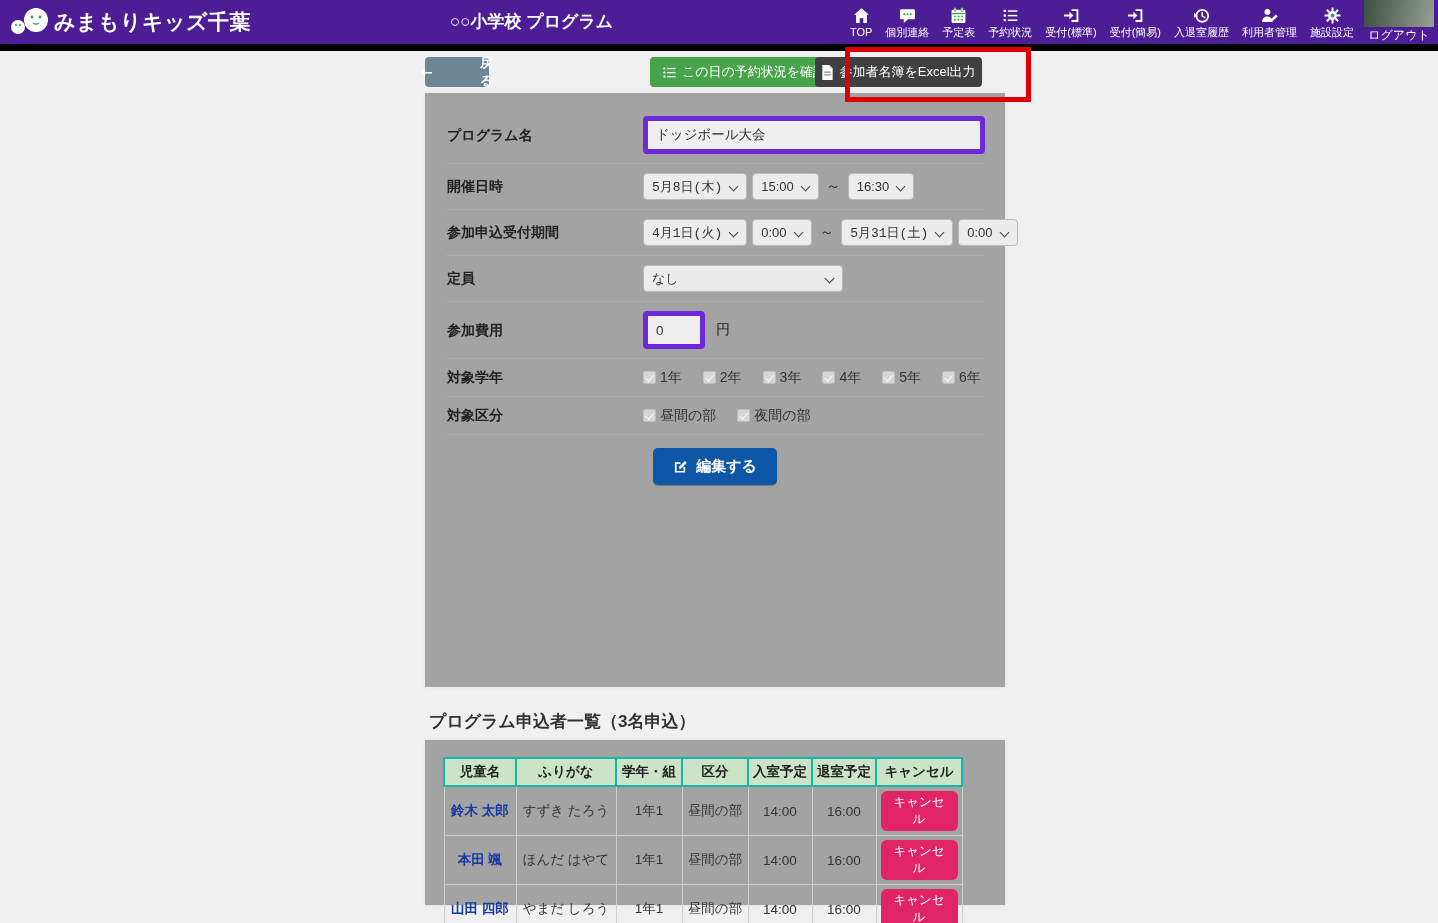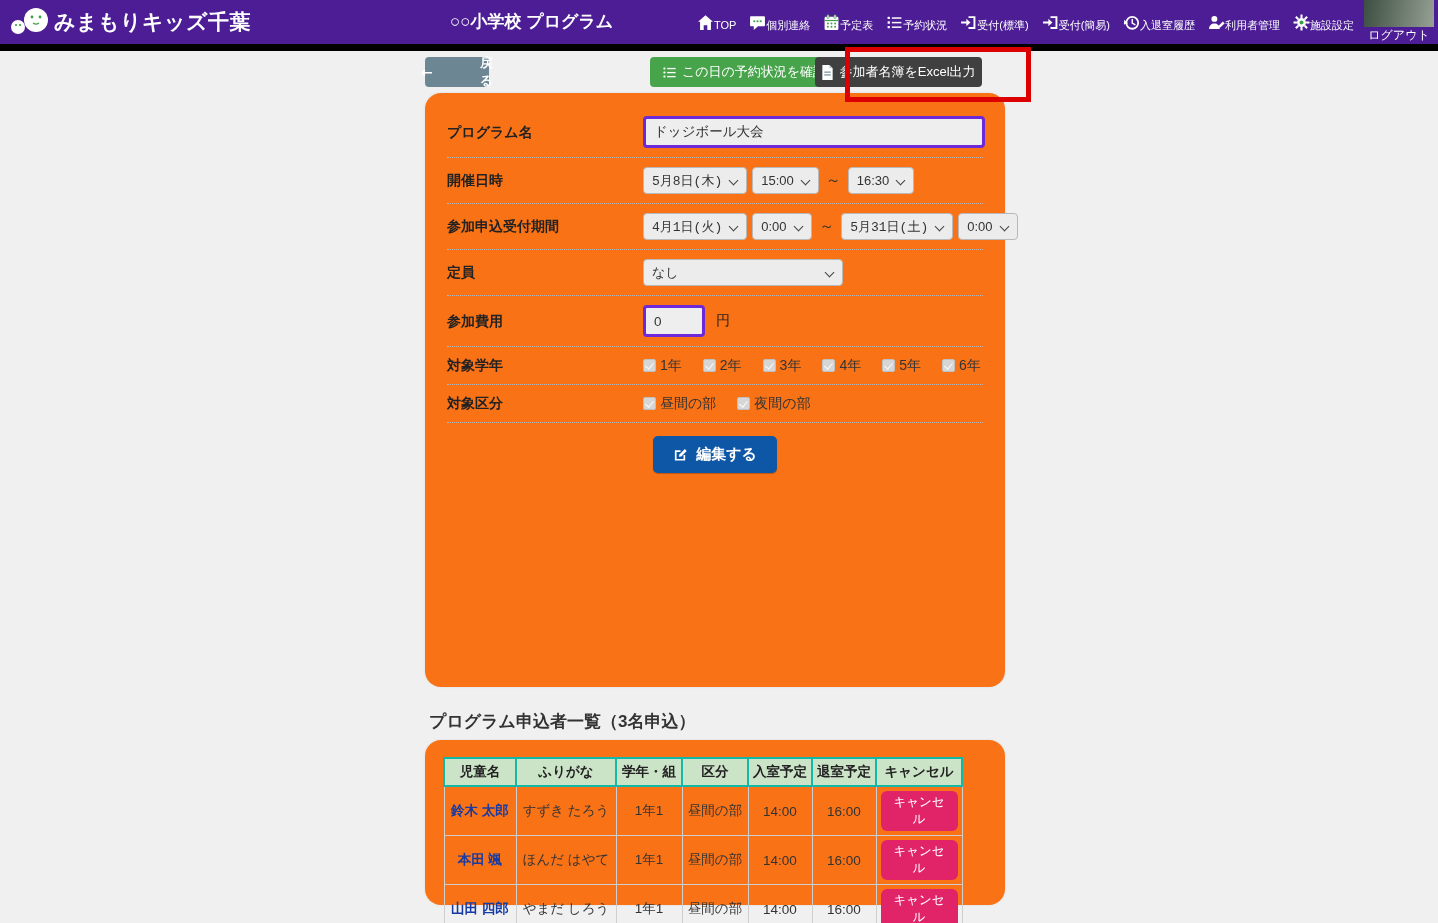--- a/index.html
+++ b/index.html
@@ -11,46 +11,46 @@
   
   .app-header{
     position:absolute;left:0;top:0;width:1438px;height:44px;
     background:#4c1d95;border-bottom:7px solid #000000;z-index:5;
   }
   .logo{position:absolute;left:8px;top:0;height:44px;display:flex;align-items:center;gap:2px;}
   .logo-text{color:#fff;font-weight:bold;font-size:21px;letter-spacing:0.5px;}
   .page-title{position:absolute;left:450px;top:0;height:44px;line-height:44px;
     color:#fff;font-weight:bold;font-size:17px;}
   .nav{position:absolute;right:84px;top:0;height:44px;display:flex;align-items:center;gap:13px;}
-  .nav-item{display:flex;flex-direction:row;align-items:flex-end;justify-content:center;
+  .nav-item{display:flex;flex-direction:column;align-items:center;justify-content:center;
     color:#fff;cursor:pointer;padding-top:1px;}
   .nav-item .ico{height:18px;display:flex;align-items:center;justify-content:center;}
   .nav-item .nav-label{font-size:11px;line-height:13px;margin-top:1px;white-space:nowrap;}
   .logout{position:absolute;right:2px;top:0;width:74px;height:44px;display:flex;
     flex-direction:column;align-items:center;cursor:pointer;}
   .avatar{width:70px;height:27px;background:linear-gradient(100deg,#3c4f41,#97a096);}
   .logout-label{color:#fff;font-size:12px;line-height:16px;}
   
   .btn{position:absolute;height:30px;border:none;border-radius:4px;color:#fff;
     display:flex;align-items:center;justify-content:center;gap:5px;font-size:13px;
     cursor:pointer;box-sizing:border-box;font-family:inherit;}
   .btn-back{left:425px;top:57px;width:64px;background:#6c8693;font-weight:bold;gap:47px;}
   .btn-check{left:650px;top:57px;width:188px;background:#47a44b;}
   .btn-excel{left:815px;top:57px;width:167px;background:#404040;}
   .back-arrow-icon::before{content:"\2190";font-family:"DejaVu Sans",sans-serif;font-size:14px;font-weight:bold;}
   .annotation-box{position:absolute;left:845px;top:47px;width:186px;height:55px;
     border:5px solid #dc0000;box-sizing:border-box;pointer-events:none;z-index:6;}
   
-  .card{position:absolute;background:#f97316;border-radius:16px;box-shadow:0 0 3px rgba(0,0,0,0.08);box-sizing:border-box;}
+  .card{position:absolute;background:#a3a3a3;border-radius:0;box-shadow:0 0 3px rgba(0,0,0,0.08);box-sizing:border-box;}
   .card-form{left:425px;top:93px;width:580px;height:594px;padding:14px 22px 0 22px;}
   .form-row{display:flex;align-items:center;border-bottom:1px dotted #b5b5b5;padding:9px 0;}
   .form-row.no-sep{border-bottom:none;}
   .lbl{width:196px;flex-shrink:0;font-weight:bold;font-size:14px;color:#222;line-height:19px;}
   .ctrl{flex:1;display:flex;align-items:center;gap:5px;white-space:nowrap;}
-  .txt-input{height:32px;background:#eeeeee;border:3px solid #6d28d9;border-radius:4px;
+  .txt-input{height:38px;background:#eeeeee;border:5px solid #6d28d9;border-radius:4px;
     box-sizing:border-box;padding:0 8px;font-size:13.5px;color:#333;font-family:inherit;}
   .w-full{width:342px;}
   .w-fee{width:62px;}
   .fake-select{position:relative;display:inline-flex;align-items:center;height:27px;
     background:#ececec;border:1px solid #b9b9b9;border-radius:4px;box-sizing:border-box;
     padding:0 24px 0 8px;font-size:13px;color:#333;cursor:default;}
   .fake-select .chev{position:absolute;right:9px;top:9px;width:6px;height:6px;
     border-right:1.8px solid #444;border-bottom:1.8px solid #444;transform:rotate(45deg);}
   .sel-date{min-width:96px;font-family:Liberation Mono, monospace;}
   .sel-time{min-width:60px;}

